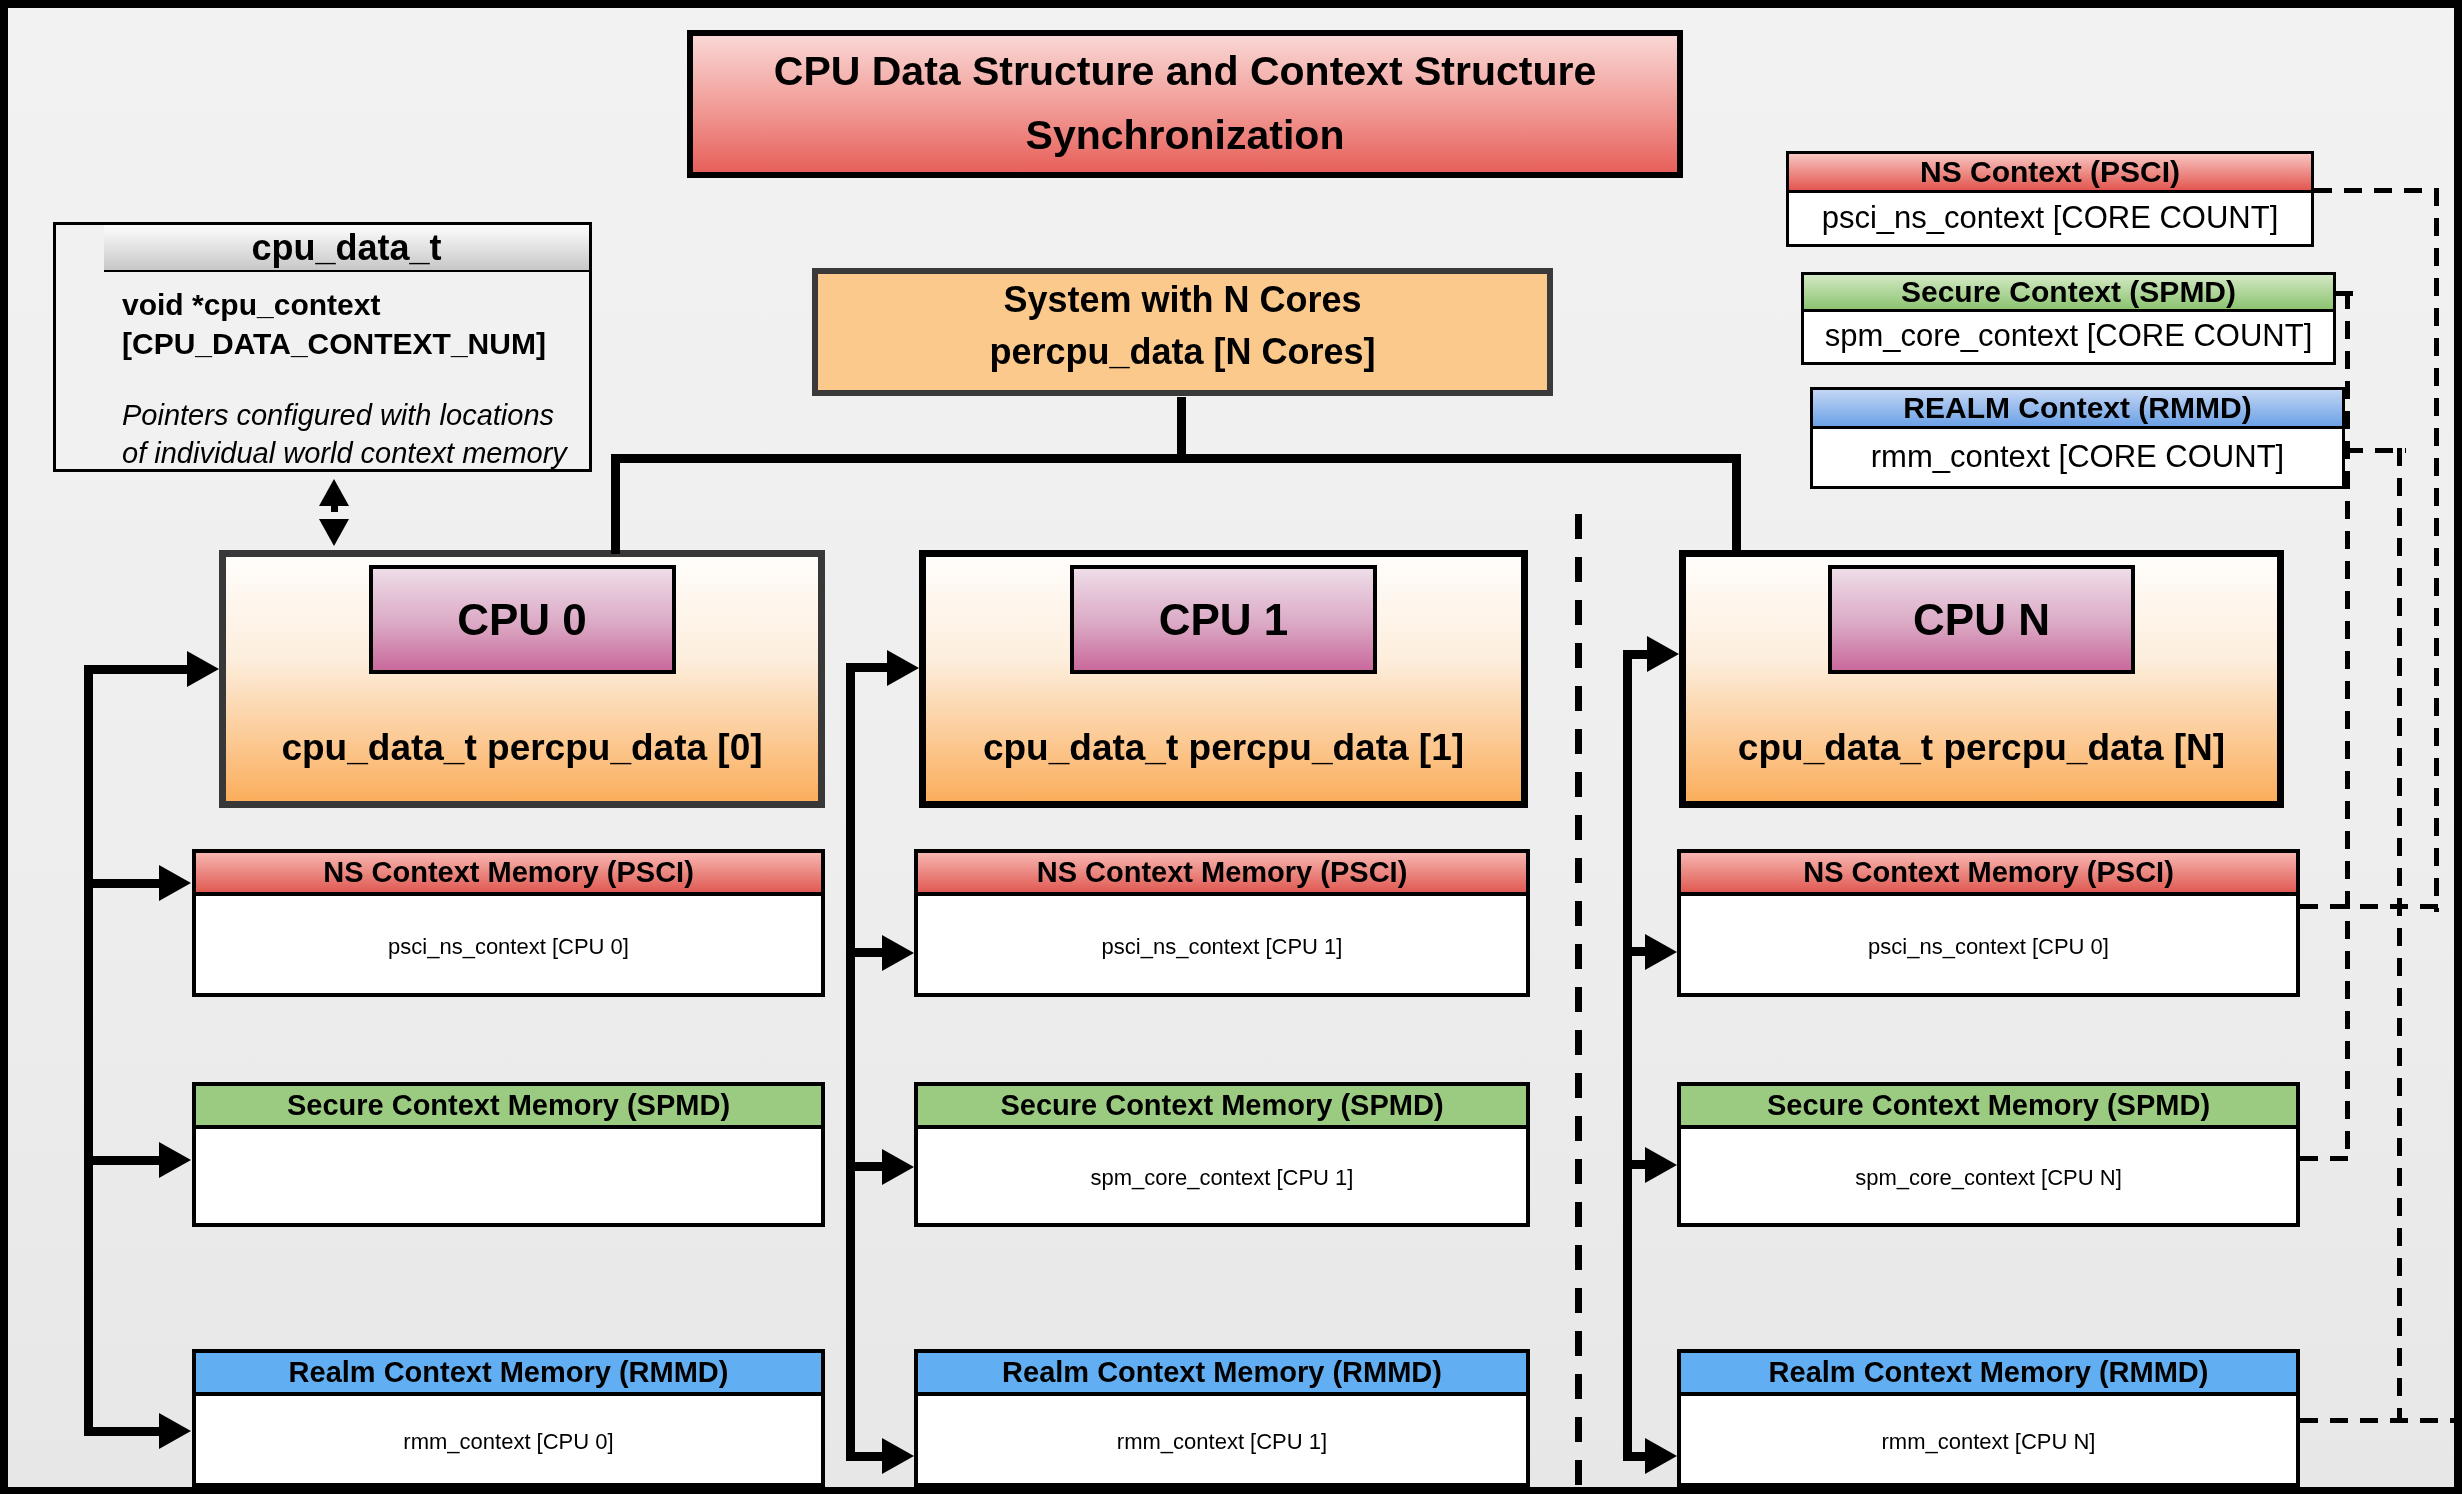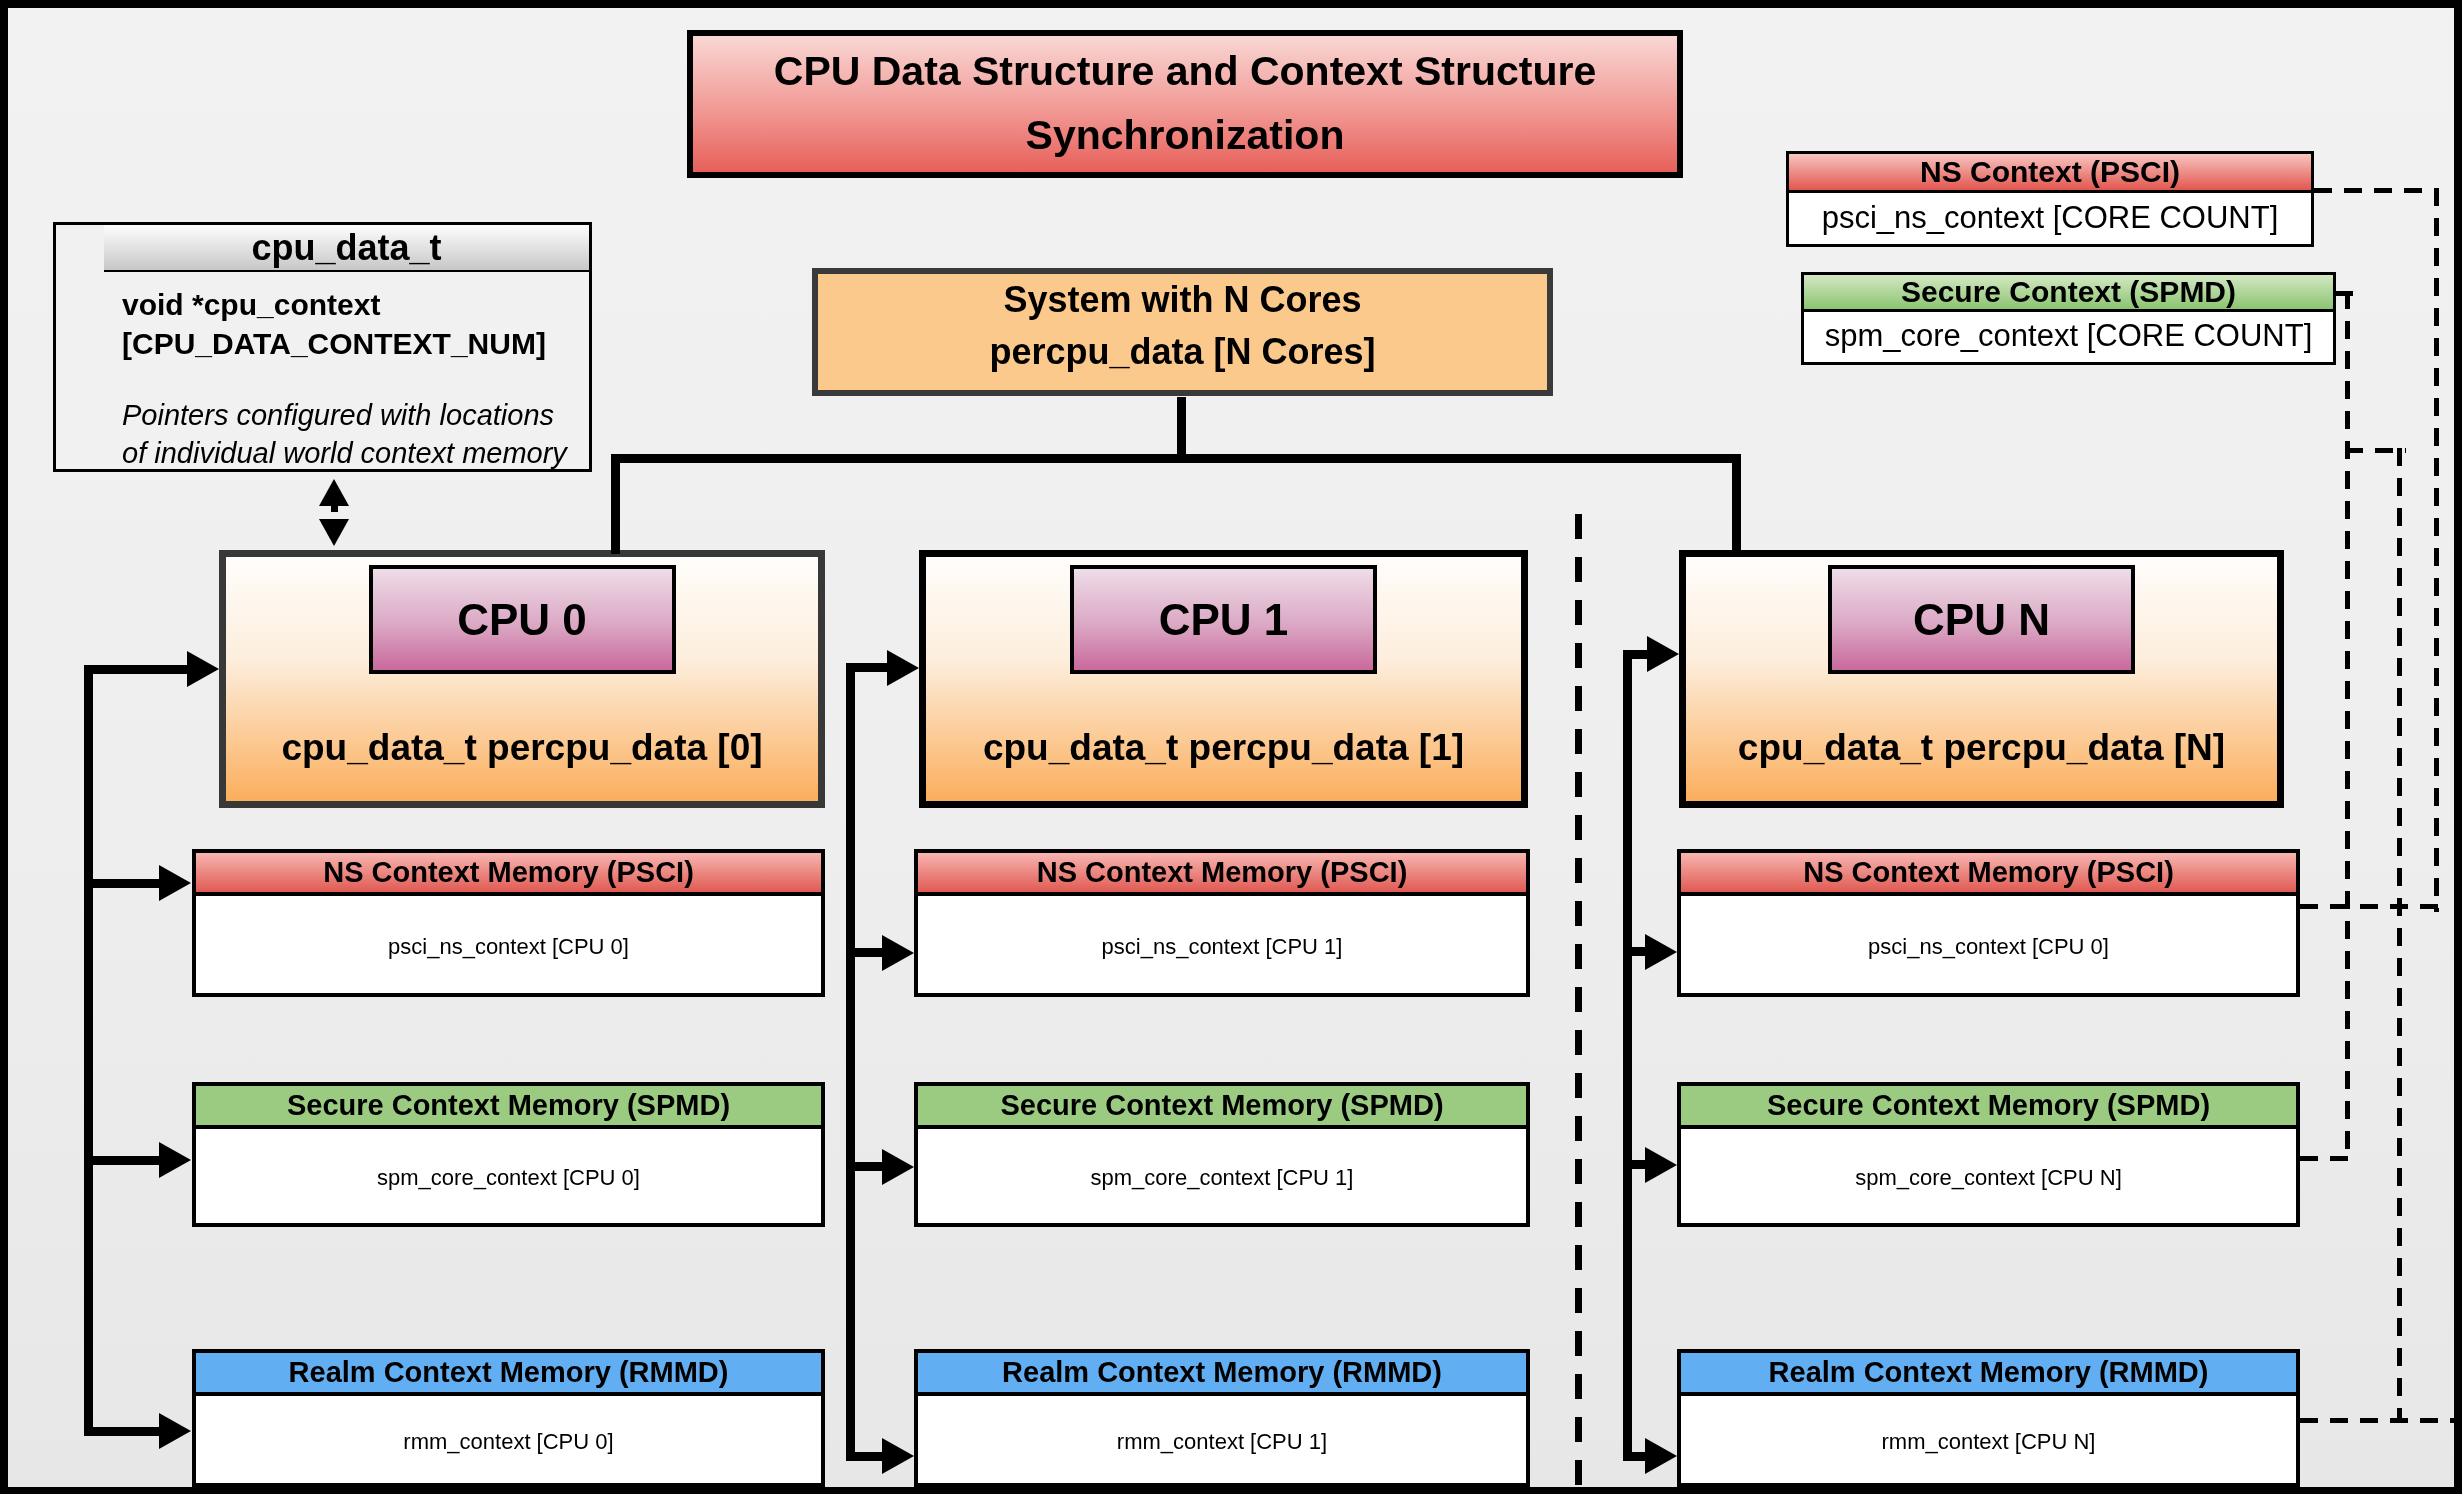--- a/index.html
+++ b/index.html
@@ -107,32 +107,35 @@
   </div>
 
   <div class="abs legend leg-sec">
     <div class="hd">Secure Context (SPMD)</div>
     <div class="bd">spm_core_context [CORE COUNT]</div>
   </div>
   <div class="abs legend leg-ns">
     <div class="hd">NS Context  (PSCI)</div>
     <div class="bd">psci_ns_context [CORE COUNT]</div>
   </div>
+  <div class="abs legend leg-realm">
+    <div class="hd">REALM Context (RMMD)</div>
+    <div class="bd">rmm_context [CORE COUNT]</div>
+  </div>
 
   <div class="abs cpu-box c0">
     <div class="chip">CPU 0</div>
     <div class="cpu-datalabel">cpu_data_t percpu_data [0]</div>
   </div>
   <div class="abs ctx col0 row-ns">
     <div class="hd hd-ns">NS Context Memory (PSCI)</div>
     <div class="bd">psci_ns_context [CPU 0]</div>
   </div>
   <div class="abs ctx col0 row-sec">
     <div class="hd hd-sec">Secure Context Memory (SPMD)</div>
-    <div class="bd">spm_core_context [CPU 0]</div>
   </div>
   <div class="abs ctx col0 row-realm">
     <div class="hd hd-realm">Realm Context Memory (RMMD)</div>
     <div class="bd">rmm_context [CPU 0]</div>
   </div>
 
   <div class="abs cpu-box c1">
     <div class="chip">CPU 1</div>
     <div class="cpu-datalabel">cpu_data_t percpu_data [1]</div>
   </div>

